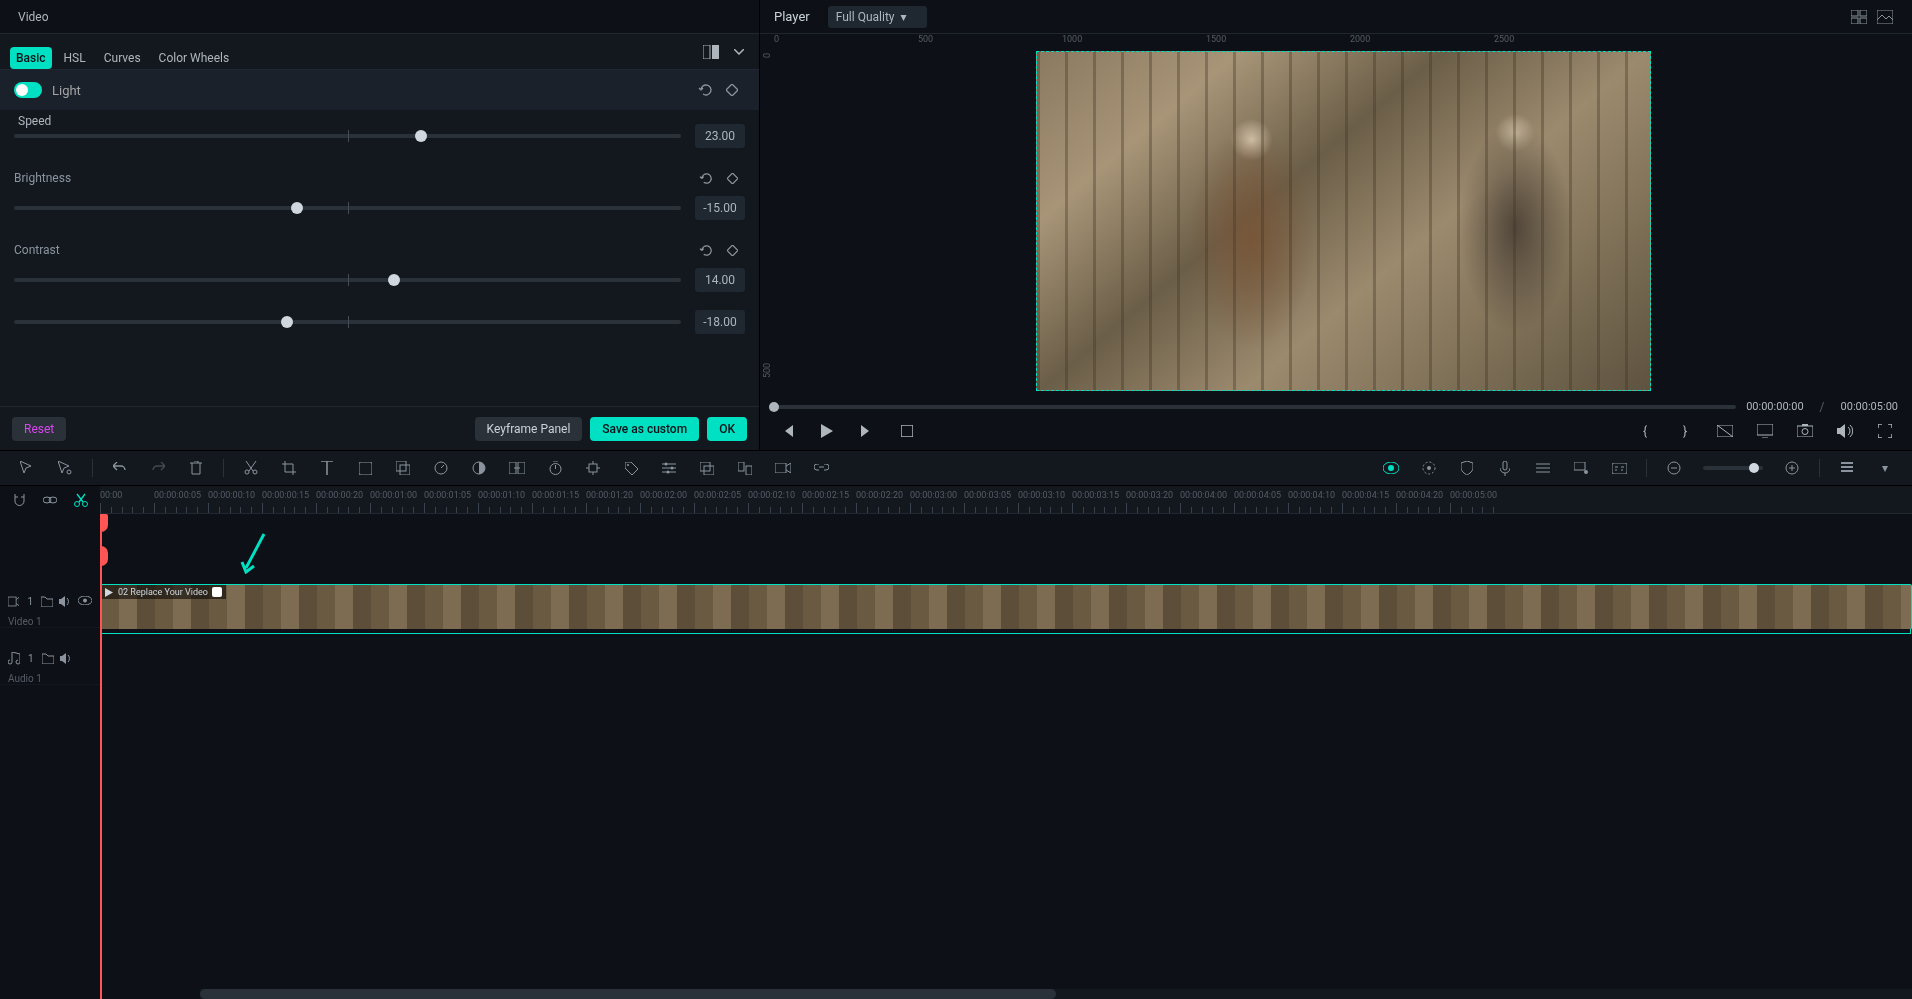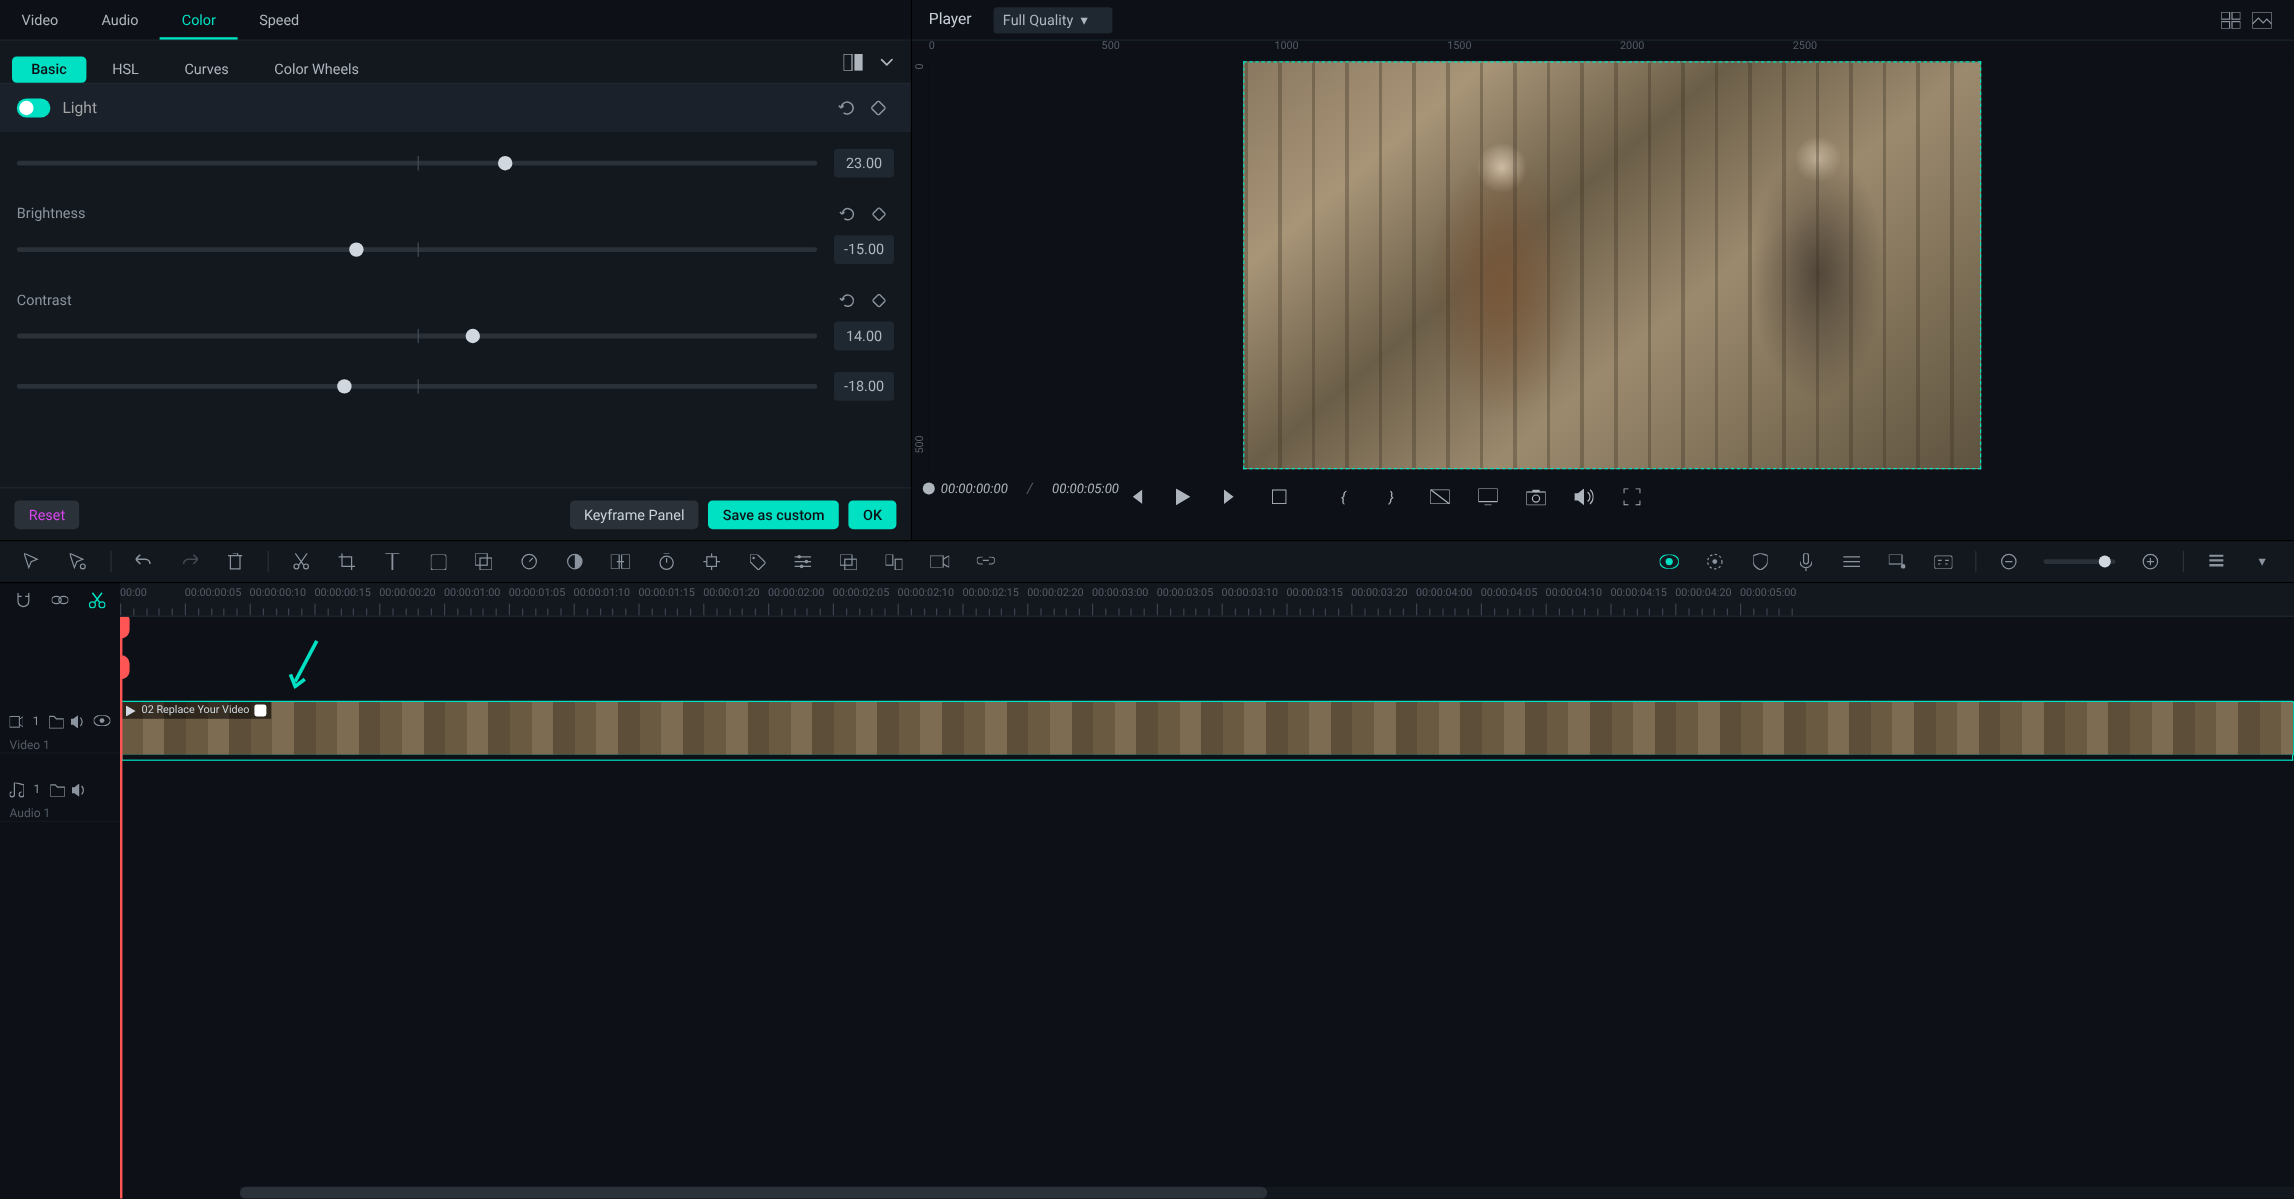--- a/index.html
+++ b/index.html
@@ -3,27 +3,27 @@
 <meta charset="utf-8">
 <style>
 * { margin:0; padding:0; box-sizing:border-box; font-family:-apple-system,BlinkMacSystemFont,"Segoe UI",Roboto,sans-serif; }
 body { background:#0d1117; color:#c9d1d9; font-size:12px; overflow:hidden; width:1912px; height:999px; }
 .app { display:flex; flex-direction:column; height:100%; }
 .top-row { display:flex; height:450px; }
 .left-panel { width:760px; background:#13181f; border-right:1px solid #000; display:flex; flex-direction:column; }
 .right-panel { flex:1; background:#0d1117; display:flex; flex-direction:column; }
 
 
-.main-tabs { display:flex; background:#0d1117; height:34px; border-bottom:1px solid #1f2730; }
+.main-tabs { display:flex; background:#0d1117; height:34px; border-bottom:1px solid #1f2730;flex-direction:column; }
 .main-tab { padding:0 18px; line-height:34px; cursor:pointer; color:#aeb5bd; }
 .main-tab.active { color:#00e0c2; border-bottom:2px solid #00e0c2; }
 
 
 .sub-tabs { display:flex; align-items:center; background:#13181f; height:36px; padding:0 10px; border-bottom:1px solid #1f2730; }
-.sub-tab { padding:4px 16px; margin-right:6px; border-radius:4px; cursor:pointer; color:#aeb5bd;margin-top:12px; }
+.sub-tab { padding:4px 6px; margin-right:6px; border-radius:4px; cursor:pointer; color:#aeb5bd;margin-top:12px; }
 .sub-tab.active { background:#00e0c2; color:#0d1117; font-weight:500; }
 .sub-spacer { flex:1; }
 .sub-icon { width:20px; height:20px; margin-left:8px; display:flex; align-items:center; justify-content:center; color:#aeb5bd; cursor:pointer; }
 
 
 .section-header { display:flex; align-items:center; height:40px; padding:0 14px; background:#1a212b; }
 .toggle { width:28px; height:16px; border-radius:8px; background:#00e0c2; position:relative; margin-right:10px; cursor:pointer; }
 .toggle::after { content:""; position:absolute; left:2px; top:2px; width:12px; height:12px; border-radius:50%; background:#fff; }
 .section-title { font-size:13px; color:#a3a3a3; }
 .section-spacer { flex:1; }
@@ -71,21 +71,21 @@
 .preview-area { flex:1; display:flex; align-items:center; justify-content:center; position:relative; background:#0d1117; }
 .preview-frame { width:615px; height:340px; background:linear-gradient(140deg,#8a7860 0%,#a89578 20%,#6b5e48 40%,#9c8a6e 60%,#7d6f56 80%,#5e5340 100%); border:1px dashed #00e0c2; position:relative; overflow:hidden; }
 .preview-frame::before { content:""; position:absolute; inset:0; background:
   repeating-linear-gradient(90deg, rgba(60,50,35,.35) 0 3px, transparent 3px 28px),
   radial-gradient(ellipse 90px 160px at 35% 55%, rgba(120,85,55,.9), transparent 70%),
   radial-gradient(ellipse 80px 150px at 78% 52%, rgba(70,60,50,.85), transparent 70%),
   radial-gradient(circle 28px at 35% 26%, #d8c8b0, transparent 75%),
   radial-gradient(circle 26px at 78% 24%, #c8b89e, transparent 75%);
 }
 
-.player-controls { height:56px; display:flex; flex-direction:row; padding:4px 14px;font-style:italic; }
+.player-controls { height:56px; display:flex; flex-direction:column; padding:4px 14px; }
 .scrub-row { display:flex; align-items:center; gap:10px; height:18px; }
 .scrub-track { flex:1; height:4px; background:#2a3139; border-radius:2px; position:relative; }
 .scrub-thumb { position:absolute; left:0; top:50%; transform:translate(-50%,-50%); width:10px; height:10px; border-radius:50%; background:#aeb5bd; }
 .time-text { font-size:11px; color:#aeb5bd; }
 .time-sep { color:#555c66; margin:0 6px; }
 .transport-row { display:flex; align-items:center; gap:14px; height:32px; }
 .transport-row .icon-btn { color:#aeb5bd; }
 .transport-spacer { flex:1; }
 
 

